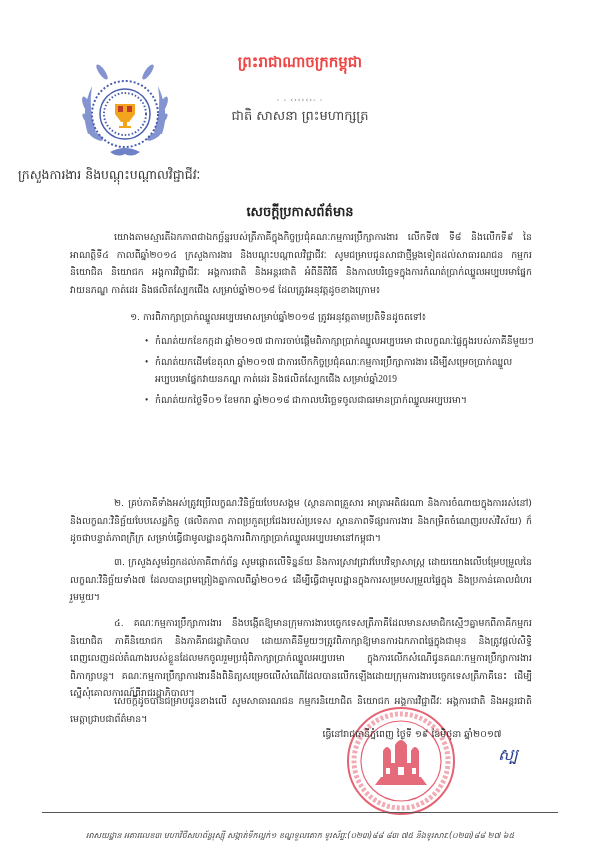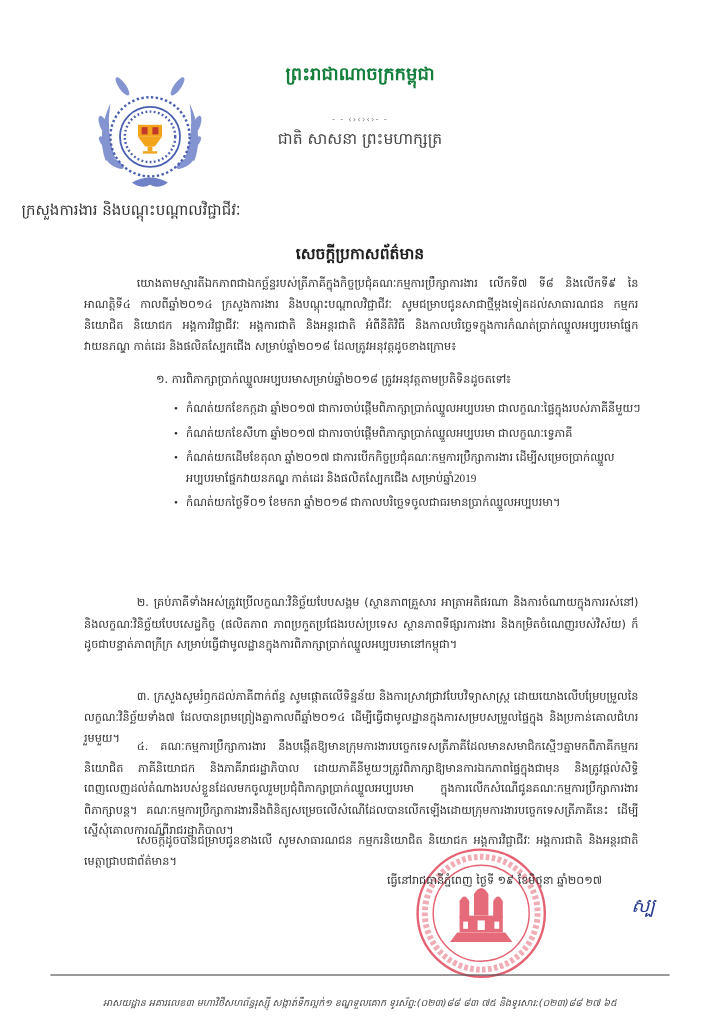--- a/index.html
+++ b/index.html
@@ -1,32 +1,32 @@
 <!DOCTYPE html>
 <html><head>
 <meta charset="utf-8">
 <style>
   html, body { margin:0; padding:0; background:#ffffff; }
   body { width:600px; height:849px; position:relative; overflow:hidden;
          font-family:"DejaVu Sans", sans-serif; color:#2a2a2a; }
   .abs { position:absolute; }
-  .kingdom { left:200px; top:52px; width:200px; text-align:center; font-size:15px; font-weight:bold; color:#15803d; }
+  .kingdom { left:200px; top:52px; width:200px; text-align:center; font-size:15px; font-weight:bold; color:#ef4444; }
   .motto { left:200px; top:74px; width:200px; text-align:center; font-size:13px; color:#444;margin-top:33px; }
   .divider-orn { left:260px; top:96px; width:80px; text-align:center; font-size:7px; color:#777; letter-spacing:1px; }
   .logo { left:74px; top:64px; width:102px; height:102px; }
   .ministry { left:18px; top:167px; font-size:12.5px; color:#333; }
   .title { left:0; top:203px; width:600px; text-align:center; font-size:13px; font-weight:bold; color:#222; }
   .para { left:70px; width:462px; font-size:9.4px; line-height:17.5px; text-align:justify; color:#2e2e2e; }
   .para .indent { display:inline-block; width:44px; }
   .item-head { left:130px; width:400px; font-size:9.4px; line-height:17.5px; color:#2e2e2e; }
   .bullets { left:145px; width:390px; font-size:9.4px; line-height:17.5px; margin:0; padding:0; list-style:none; color:#2e2e2e; }
   .bullets li { position:relative; padding-left:10px; margin-bottom:3px; }
   .bullets li::before { content:"•"; position:absolute; left:0; top:0; }
   .signline { left:272px; top:728px; width:280px; text-align:center; font-size:9.4px; color:#2e2e2e; }
-  .signature { left:498px; top:744px; font-size:16px; color:#2b3d8f; font-style:italic;margin-left:28px; }
+  .signature { left:498px; top:744px; font-size:16px; color:#2b3d8f; font-style:italic; }
   .stamp { left:345px; top:705px; width:112px; height:112px; }
   .footer-line { left:42px; top:812px; width:516px; height:1px; background:#555; }
   .footer { left:0; top:818px; width:600px; text-align:center; font-size:8px; font-style:italic; color:#444;margin-top:12px; }
 </style>
 </head>
 <body>
 
 <div class="abs logo">
   <svg width="102" height="102" viewBox="0 0 102 102">
 
@@ -66,30 +66,29 @@
 <div class="abs para" style="top:228px;">
   <span class="indent"></span><span>យោងតាមស្មារតីឯកភាពជាឯកច្ឆ័ន្ទរបស់ត្រីភាគីក្នុងកិច្ចប្រជុំគណៈកម្មការប្រឹក្សាការងារ លើកទី៧ ទី៨ និងលើកទី៩ នៃអាណត្តិទី៤ កាលពីឆ្នាំ២០១៤ ក្រសួងការងារ និងបណ្តុះបណ្តាលវិជ្ជាជីវៈ សូមជម្រាបជូនសាជាថ្មីម្តងទៀតដល់សាធារណជន កម្មករនិយោជិត និយោជក អង្គការវិជ្ជាជីវៈ អង្គការជាតិ និងអន្តរជាតិ អំពីនីតិវិធី និងកាលបរិច្ឆេទក្នុងការកំណត់ប្រាក់ឈ្នួលអប្បបរមាផ្នែកវាយនភណ្ឌ កាត់ដេរ និងផលិតស្បែកជើង សម្រាប់ឆ្នាំ២០១៨ ដែលត្រូវអនុវត្តដូចខាងក្រោម៖</span>
 </div>
 
 <div class="abs item-head" style="top:308px;">
   <span>១.</span>
   <span>ការពិភាក្សាប្រាក់ឈ្នួលអប្បបរមាសម្រាប់ឆ្នាំ២០១៨ ត្រូវអនុវត្តតាមប្រតិទិនដូចតទៅ៖</span>
 </div>
 <ul class="abs bullets" style="top:333px;font-family:Liberation Serif, serif;">
   <li>កំណត់យកខែកក្កដា ឆ្នាំ២០១៧ ជាការចាប់ផ្តើមពិភាក្សាប្រាក់ឈ្នួលអប្បបរមា ជាលក្ខណៈផ្ទៃក្នុងរបស់ភាគីនីមួយៗ</li>
-  <li>កំណត់យកខែសីហា ឆ្នាំ២០១៧ ជាការចាប់ផ្តើមពិភាក្សាប្រាក់ឈ្នួលអប្បបរមា ជាលក្ខណៈទ្វេភាគី</li>
   <li>កំណត់យកដើមខែតុលា ឆ្នាំ២០១៧ ជាការបើកកិច្ចប្រជុំគណៈកម្មការប្រឹក្សាការងារ ដើម្បីសម្រេចប្រាក់ឈ្នួលអប្បបរមាផ្នែកវាយនភណ្ឌ កាត់ដេរ និងផលិតស្បែកជើង សម្រាប់ឆ្នាំ2019</li>
   <li>កំណត់យកថ្ងៃទី០១ ខែមករា ឆ្នាំ២០១៨ ជាកាលបរិច្ឆេទចូលជាធរមានប្រាក់ឈ្នួលអប្បបរមា។</li>
 </ul>
 
 <div class="abs para" style="top:494px;">
   <span class="indent"></span><span>២.</span> <span>គ្រប់ភាគីទាំងអស់ត្រូវប្រើលក្ខណៈវិនិច្ឆ័យបែបសង្គម (ស្ថានភាពគ្រួសារ អាត្រាអតិផរណា និងការចំណាយក្នុងការរស់នៅ) និងលក្ខណៈវិនិច្ឆ័យបែបសេដ្ឋកិច្ច (ផលិតភាព ភាពប្រកួតប្រជែងរបស់ប្រទេស ស្ថានភាពទីផ្សារការងារ និងកម្រិតចំណេញរបស់វិស័យ) ក៏ដូចជាបន្ទាត់ភាពក្រីក្រ សម្រាប់ធ្វើជាមូលដ្ឋានក្នុងការពិភាក្សាប្រាក់ឈ្នួលអប្បបរមានៅកម្ពុជា។</span>
 </div>
 
-<div class="abs para" style="top:553px;margin-top:19px;">
+<div class="abs para" style="top:553px;">
   <span class="indent"></span><span>៣.</span> <span>ក្រសួងសូមរំឭកដល់ភាគីពាក់ព័ន្ធ សូមផ្តោតលើទិន្នន័យ និងការស្រាវជ្រាវបែបវិទ្យាសាស្ត្រ ដោយយោងលើបម្រែបម្រួលនៃលក្ខណៈវិនិច្ឆ័យទាំង៧ ដែលបានព្រមព្រៀងគ្នាកាលពីឆ្នាំ២០១៤ ដើម្បីធ្វើជាមូលដ្ឋានក្នុងការសម្របសម្រួលផ្ទៃក្នុង និងប្រកាន់គោលជំហររួមមួយ។</span>
 </div>
 
 <div class="abs para" style="top:614px;">
   <span class="indent"></span><span>៤.</span> <span>គណៈកម្មការប្រឹក្សាការងារ នឹងបង្កើតឱ្យមានក្រុមការងារបច្ចេកទេសត្រីភាគីដែលមានសមាជិកស្មើៗគ្នាមកពីភាគីកម្មករនិយោជិត ភាគីនិយោជក និងភាគីរាជរដ្ឋាភិបាល ដោយភាគីនីមួយៗត្រូវពិភាក្សាឱ្យមានការឯកភាពផ្ទៃក្នុងជាមុន និងត្រូវផ្តល់សិទ្ធិពេញលេញដល់តំណាងរបស់ខ្លួនដែលមកចូលរួមប្រជុំពិភាក្សាប្រាក់ឈ្នួលអប្បបរមា ក្នុងការលើកសំណើជូនគណៈកម្មការប្រឹក្សាការងារពិភាក្សាបន្ត។ គណៈកម្មការប្រឹក្សាការងារនឹងពិនិត្យសម្រេចលើសំណើដែលបានលើកឡើងដោយក្រុមការងារបច្ចេកទេសត្រីភាគីនេះ ដើម្បីស្នើសុំគោលការណ៍ពីរាជរដ្ឋាភិបាល។</span>
 </div>
 
 <div class="abs para" style="top:692px;">
   <span class="indent"></span><span>សេចក្តីដូចបានជម្រាបជូនខាងលើ សូមសាធារណជន កម្មករនិយោជិត និយោជក អង្គការវិជ្ជាជីវៈ អង្គការជាតិ និងអន្តរជាតិ មេត្តាជ្រាបជាព័ត៌មាន។</span>
 </div>

